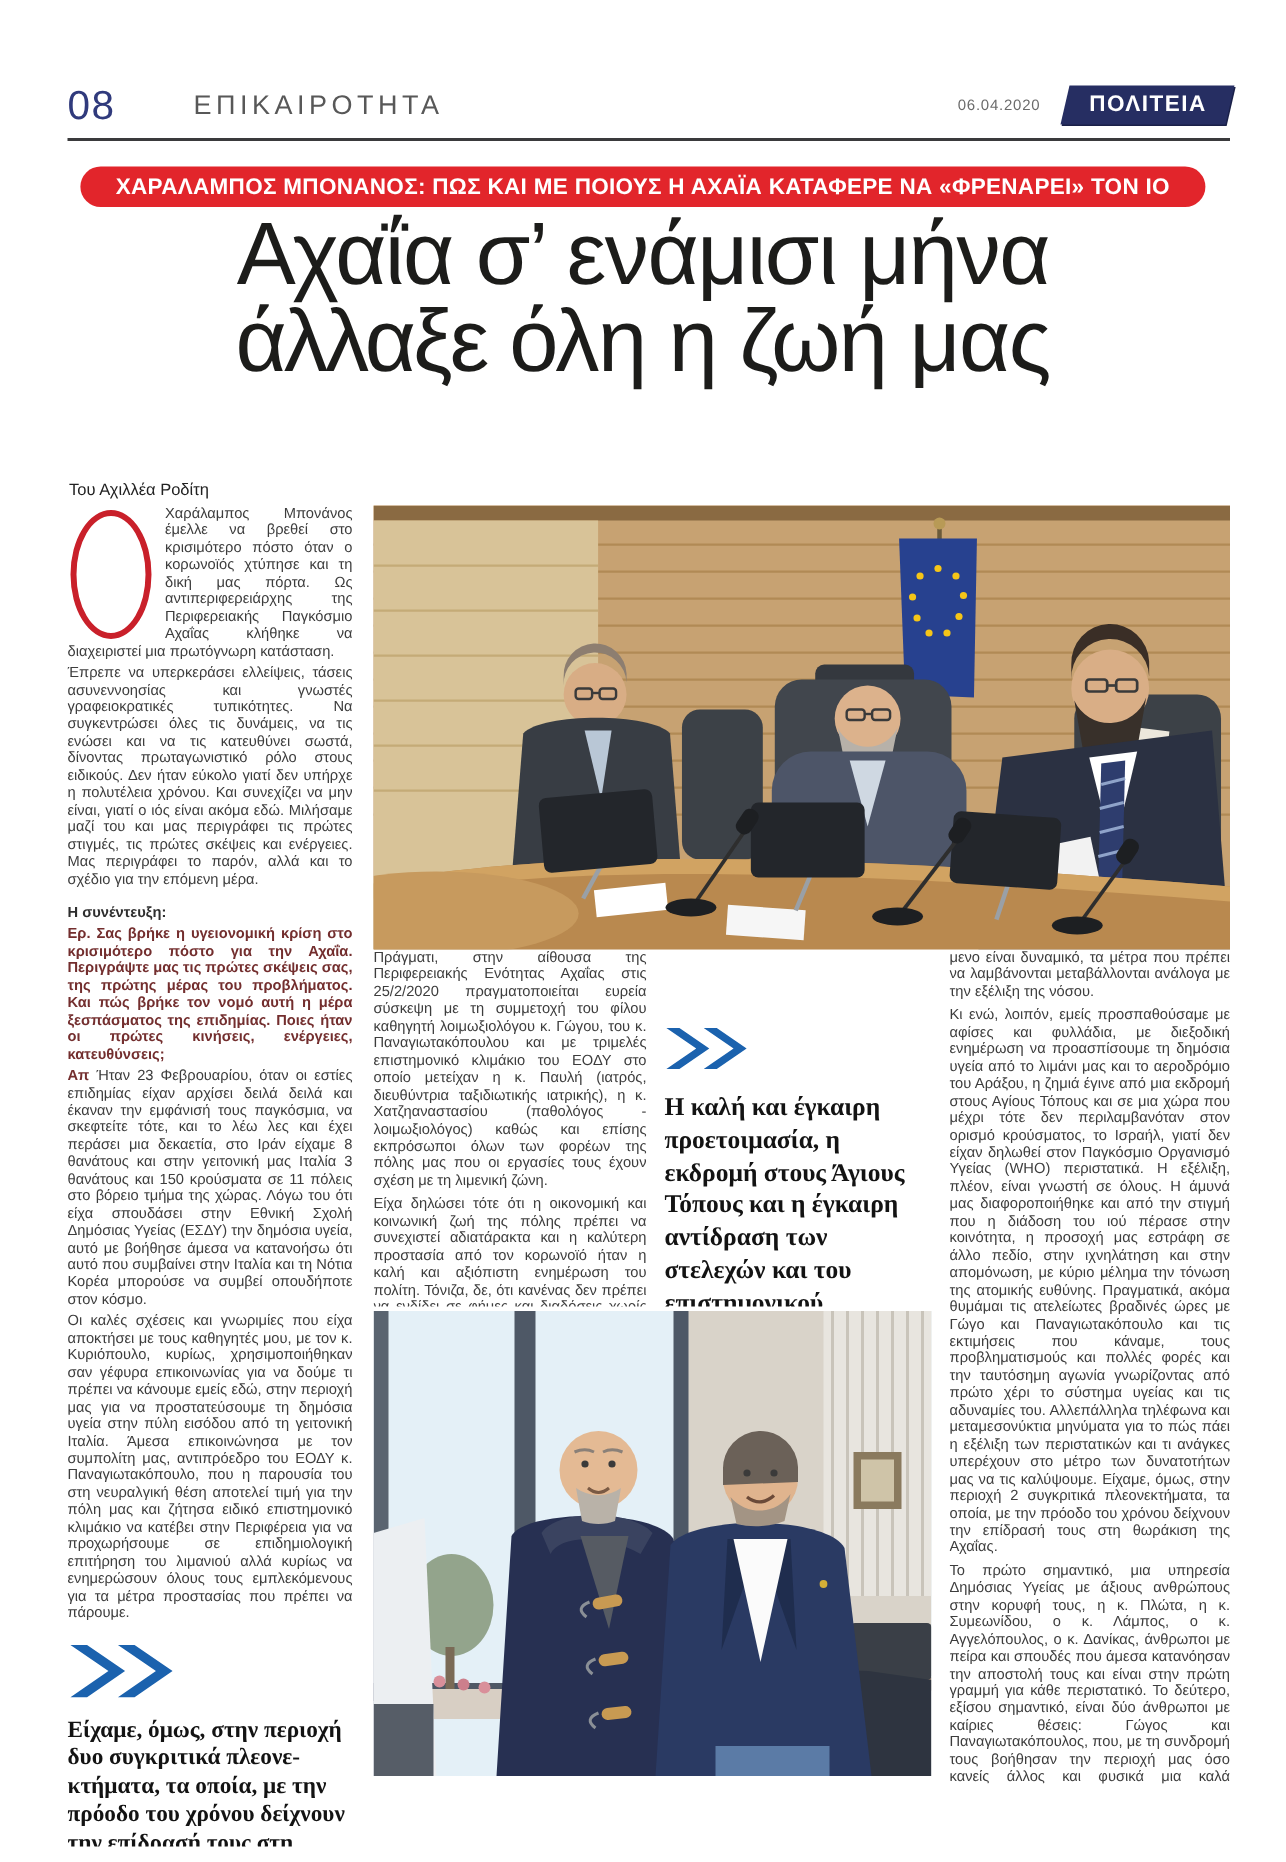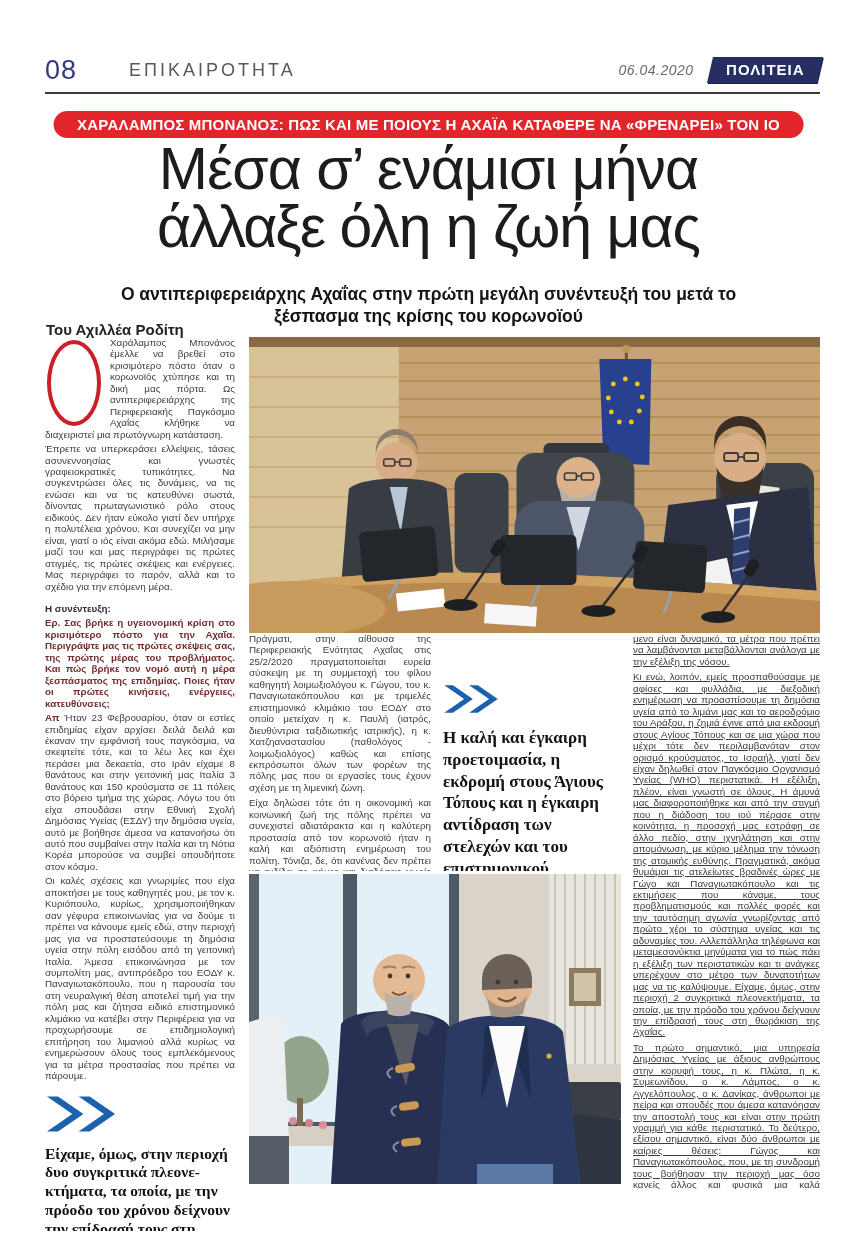--- a/index.html
+++ b/index.html
@@ -5,38 +5,38 @@
   html,body{margin:0;padding:0;background:#ffffff;}
   .page{position:relative;width:857px;height:1241px;background:#fff;overflow:hidden;
         font-family:"Liberation Sans",sans-serif;color:#3d3d3d;}
 
   
   .hdr{position:absolute;top:50px;left:45px;right:37px;height:40px;
        display:flex;align-items:center;}
   .pageno{font-size:27px;font-weight:normal;color:#303a7c;letter-spacing:1px;}
   .section{font-size:18px;color:#585858;letter-spacing:3px;margin-left:52px;}
   .hdr-right{margin-left:auto;display:flex;align-items:center;gap:16px;}
-  .date{font-size:14px;color:#6b6b6b;letter-spacing:.5px;font-style:italic;}
+  .date{font-size:10px;color:#6b6b6b;letter-spacing:.5px;}
   .logo{background:#262e62;transform:skewX(-13deg);padding:4px 16px;box-shadow:1px 1px 0 #1a2048;}
   .logo span{display:inline-block;transform:skewX(13deg);color:#fff;font-weight:bold;
              font-size:15px;letter-spacing:1px;font-family:"Liberation Sans",sans-serif;}
   .hdr-rule{position:absolute;top:92px;left:45px;right:37px;border-top:2px solid #3a3a3c;}
 
   
   .kicker{position:absolute;top:111px;left:50%;transform:translateX(-50%);
           background:#e2252b;color:#fff;border-radius:14px;height:27px;line-height:27px;
           padding:0 24px;font-weight:bold;font-size:15px;white-space:nowrap;letter-spacing:.2px;}
 
   
   .headline{position:absolute;top:140px;left:40px;right:40px;text-align:center;
             color:#1c1c1a;font-size:59px;line-height:58px;font-weight:400;letter-spacing:-1px;}
   .headline .hb{font-weight:normal;letter-spacing:-2px;margin-top:32px;}
   .subtitle{position:absolute;top:284px;left:50%;transform:translateX(-50%);width:700px;
             text-align:center;font-size:17.5px;line-height:1.25;font-weight:bold;color:#141414;}
-  .byline{position:absolute;top:321px;left:46px;font-size:15px;font-weight:bold;color:#222;}
+  .byline{position:absolute;top:321px;left:46px;font-size:11px;font-weight:normal;color:#222;}
 
   
   .body-text{font-size:9.8px;line-height:1.17;text-align:justify;}
   .col-left{position:absolute;top:337px;left:45px;width:190px;height:894px;overflow:hidden;
             display:flex;flex-direction:column;}
   .col-left p{margin:0 0 3px 0;}
   .dropcap{float:left;width:46px;height:78px;border:4px solid #c9202a;border-radius:50%;
            margin:3px 9px 2px 2px;background:#fff;}
   .int-label{font-weight:bold;color:#2e2e2e;margin-top:8px !important;}
   .question{font-weight:bold;color:#732e2e;}
@@ -50,21 +50,21 @@
   .main-right{position:absolute;top:337px;left:249px;width:571px;}
   .photo1{width:571px;height:296px;overflow:hidden;background:#c7a272;}
   .below{display:flex;gap:12px;margin-top:0;}
   .left-group{width:372px;}
   .cols2{display:flex;gap:12px;height:238px;overflow:hidden;}
   .colA{width:182px;}
   .colA p{margin:0 0 4px 0;}
   .colB{width:178px;padding-top:50px;box-sizing:border-box;}
   .center-quote{font-size:17px;line-height:1.28;}
   .photo2{width:372px;height:310px;overflow:hidden;background:#eef4f8;margin-top:3px;}
-  .colC{width:187px;height:556px;overflow:hidden;text-decoration:underline;}
+  .colC{width:187px;height:556px;overflow:hidden;}
   .colC p{margin:0 0 4px 0;}
   svg{display:block;}
 </style>
 </head>
 <body>
 
 <div class="page">
 
   <div class="hdr">
     <span class="pageno">08</span>
@@ -74,24 +74,23 @@
       <div class="logo">
         <span>ΠΟΛΙΤΕΙΑ</span>
       </div>
     </div>
   </div>
   <div class="hdr-rule"></div>
 
   <div class="kicker">ΧΑΡΑΛΑΜΠΟΣ ΜΠΟΝΑΝΟΣ: ΠΩΣ ΚΑΙ ΜΕ ΠΟΙΟΥΣ Η ΑΧΑΪΑ ΚΑΤΑΦΕΡΕ ΝΑ «ΦΡΕΝΑΡΕΙ» ΤΟΝ ΙΟ</div>
 
   <h1 class="headline" style="margin:0;">
-    <span>Μέσα σ’ ενάμισι μήνα</span><br>
+    <span>Αχαΐα σ’ ενάμισι μήνα</span><br>
     <span class="hb">άλλαξε</span><span> όλη η ζωή μας</span>
   </h1>
-  <p class="subtitle" style="margin:0;">Ο αντιπεριφερειάρχης Αχαΐας στην πρώτη μεγάλη συνέντευξή του μετά το ξέσπασμα της κρίσης του κορωνοϊού</p>
   <div class="byline">Του Αχιλλέα Ροδίτη</div>
 
   <div class="col-left body-text">
     <p>
       <span class="dropcap" aria-label="Ο"></span>
       <span>Χαράλαμπος Μπονάνος έμελλε να βρεθεί στο κρισιμότερο πόστο όταν ο κορωνοϊός χτύπησε και τη δική μας πόρτα. Ως αντιπεριφερειάρχης της Περιφερειακής Παγκόσμιο Αχαΐας κλήθηκε να διαχειριστεί μια πρωτόγνωρη κατάσταση.</span>
     </p>
     <p>Έπρεπε να υπερκεράσει ελλείψεις, τάσεις ασυνεννοησίας και γνωστές γραφειοκρατικές τυπικότητες. Να συγκεντρώσει όλες τις δυνάμεις, να τις ενώσει και να τις κατευθύνει σωστά, δίνοντας πρωταγωνιστικό ρόλο στους ειδικούς. Δεν ήταν εύκολο γιατί δεν υπήρχε η πολυτέλεια χρόνου. Και συνεχίζει να μην είναι, γιατί ο ιός είναι ακόμα εδώ. Μιλήσαμε μαζί του και μας περιγράφει τις πρώτες στιγμές, τις πρώτες σκέψεις και ενέργειες. Μας περιγράφει το παρόν, αλλά και το σχέδιο για την επόμενη μέρα.</p>
     <p class="int-label">Η συνέντευξη:</p>
     <p class="question">Ερ. Σας βρήκε η υγειονομική κρίση στο κρισιμότερο πόστο για την Αχαΐα. Περιγράψτε μας τις πρώτες σκέψεις σας, της πρώτης μέρας του προβλήματος. Και πώς βρήκε τον νομό αυτή η μέρα ξεσπάσματος της επιδημίας. Ποιες ήταν οι πρώτες κινήσεις, ενέργειες, κατευθύνσεις;</p>

